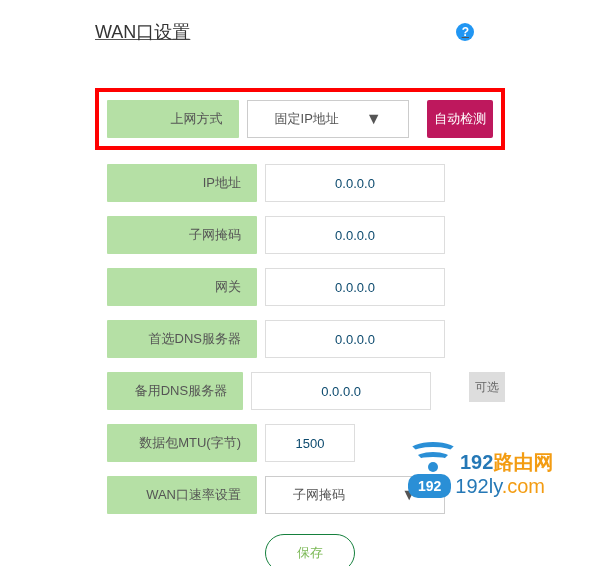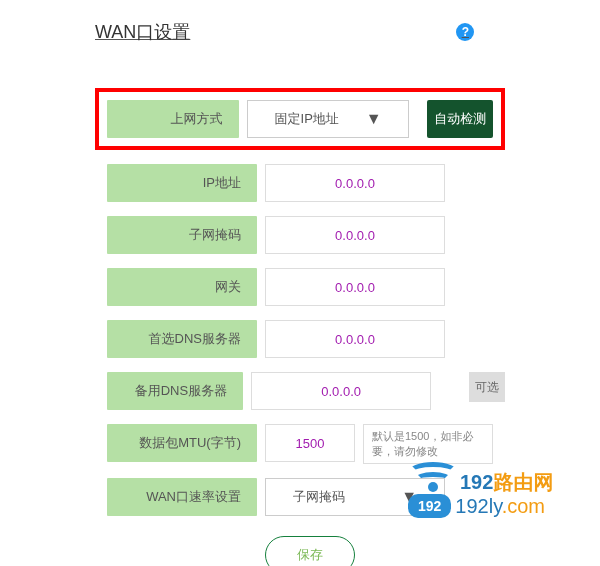--- a/index.html
+++ b/index.html
@@ -84,31 +84,31 @@
     }
     .select-box .caret {
       font-size: 16px;
     }
     .input-box {
       width: 180px;
       height: 38px;
       border: 1px solid #ddd;
       padding: 0 14px;
       font-size: 13px;
-      color: #a21caf;
+      color: #0c4a6e;
       outline: none;
       text-align: center;
     }
     .input-box.small {
       width: 90px;
     }
     .btn-detect {
       width: 76px;
       height: 38px;
-      background: #14532d;
+      background: #be185d;
       color: #fff;
       border: none;
       font-size: 13px;
       cursor: pointer;
       border-radius: 2px;
       margin-left: 10px;
     }
     .optional-tag {
       width: 40px;
       height: 30px;
@@ -141,21 +141,21 @@
       color: #7cb957;
       border-radius: 19px;
       font-size: 13px;
       cursor: pointer;
       margin: 20px 0 0 170px;
       display: block;
     }
     .watermark {
       position: absolute;
       right: 2px;
-      bottom: 48px;
+      bottom: 68px;
       width: 190px;
       pointer-events: none;
     }
     .wm-top {
       display: flex;
       align-items: flex-end;
     }
     .wm-wifi {
       display: flex;
       flex-direction: column;
@@ -235,21 +235,20 @@
 
     <div class="row">
       <div class="label-box">备用DNS服务器</div>
       <input class="input-box" value="0.0.0.0" style="">
       <span class="optional-tag">可选</span>
     </div>
 
     <div class="row">
       <div class="label-box">数据包MTU(字节)</div>
       <input class="input-box small" value="1500" style="">
-      <div class="hint-box">默认是1500，如非必要，请勿修改</div>
     </div>
 
     <div class="row">
       <div class="label-box">WAN口速率设置</div>
       <div class="select-box">
         <span>子网掩码</span>
         <span class="caret">▼</span>
       </div>
     </div>
 

